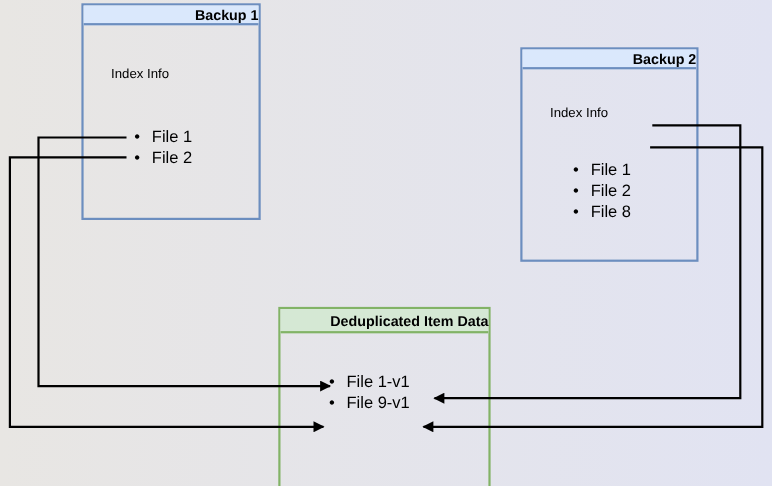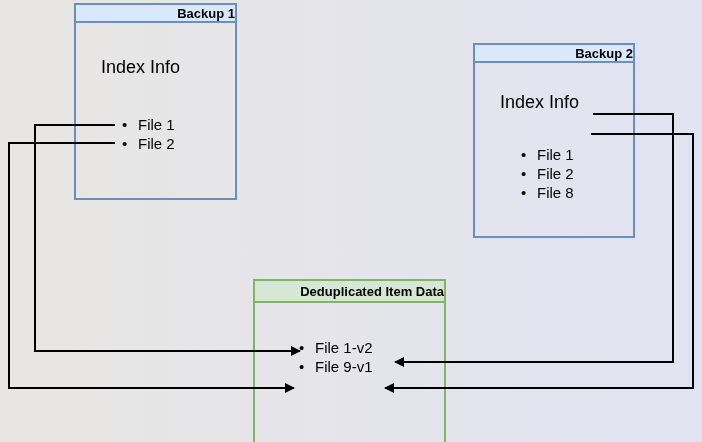--- a/index.html
+++ b/index.html
@@ -36,21 +36,21 @@
     border-bottom: 2px solid var(--border_blue, #6c8ebf);
   }
   .green .box-header {
     height: 22px;
     line-height: 21px;
     background: var(--header_green, #d5e8d4);
     border-bottom: 2px solid var(--border_green, #82b366);
   }
   .index-label {
     position: absolute;
-    font-size: 18px;
+    font-size: 12px;
     line-height: 18px;
     white-space: nowrap;
   }
   .file-list {
     position: absolute;
     list-style: none;
     margin: 0;
     padding: 0;
   }
   .item {
@@ -121,21 +121,21 @@
     </ul>
   </div>
 
   <div class="box green" style="left:253px; top:279px; width:193px; height:194px;">
     <div class="box-header">
       <span>Deduplicated Item Data</span>
     </div>
     <ul class="file-list" style="left:44px; top:57px;">
       <li class="item">
         <span class="bullet"></span>
-        <span class="item-label">File 1-v2</span>
+        <span class="item-label">File 1-v1</span>
       </li>
       <li class="item">
         <span class="bullet"></span>
         <span class="item-label">File 9-v1</span>
       </li>
     </ul>
   </div>
 
   <svg class="connections" viewBox="0 0 702 442">
     <defs>

